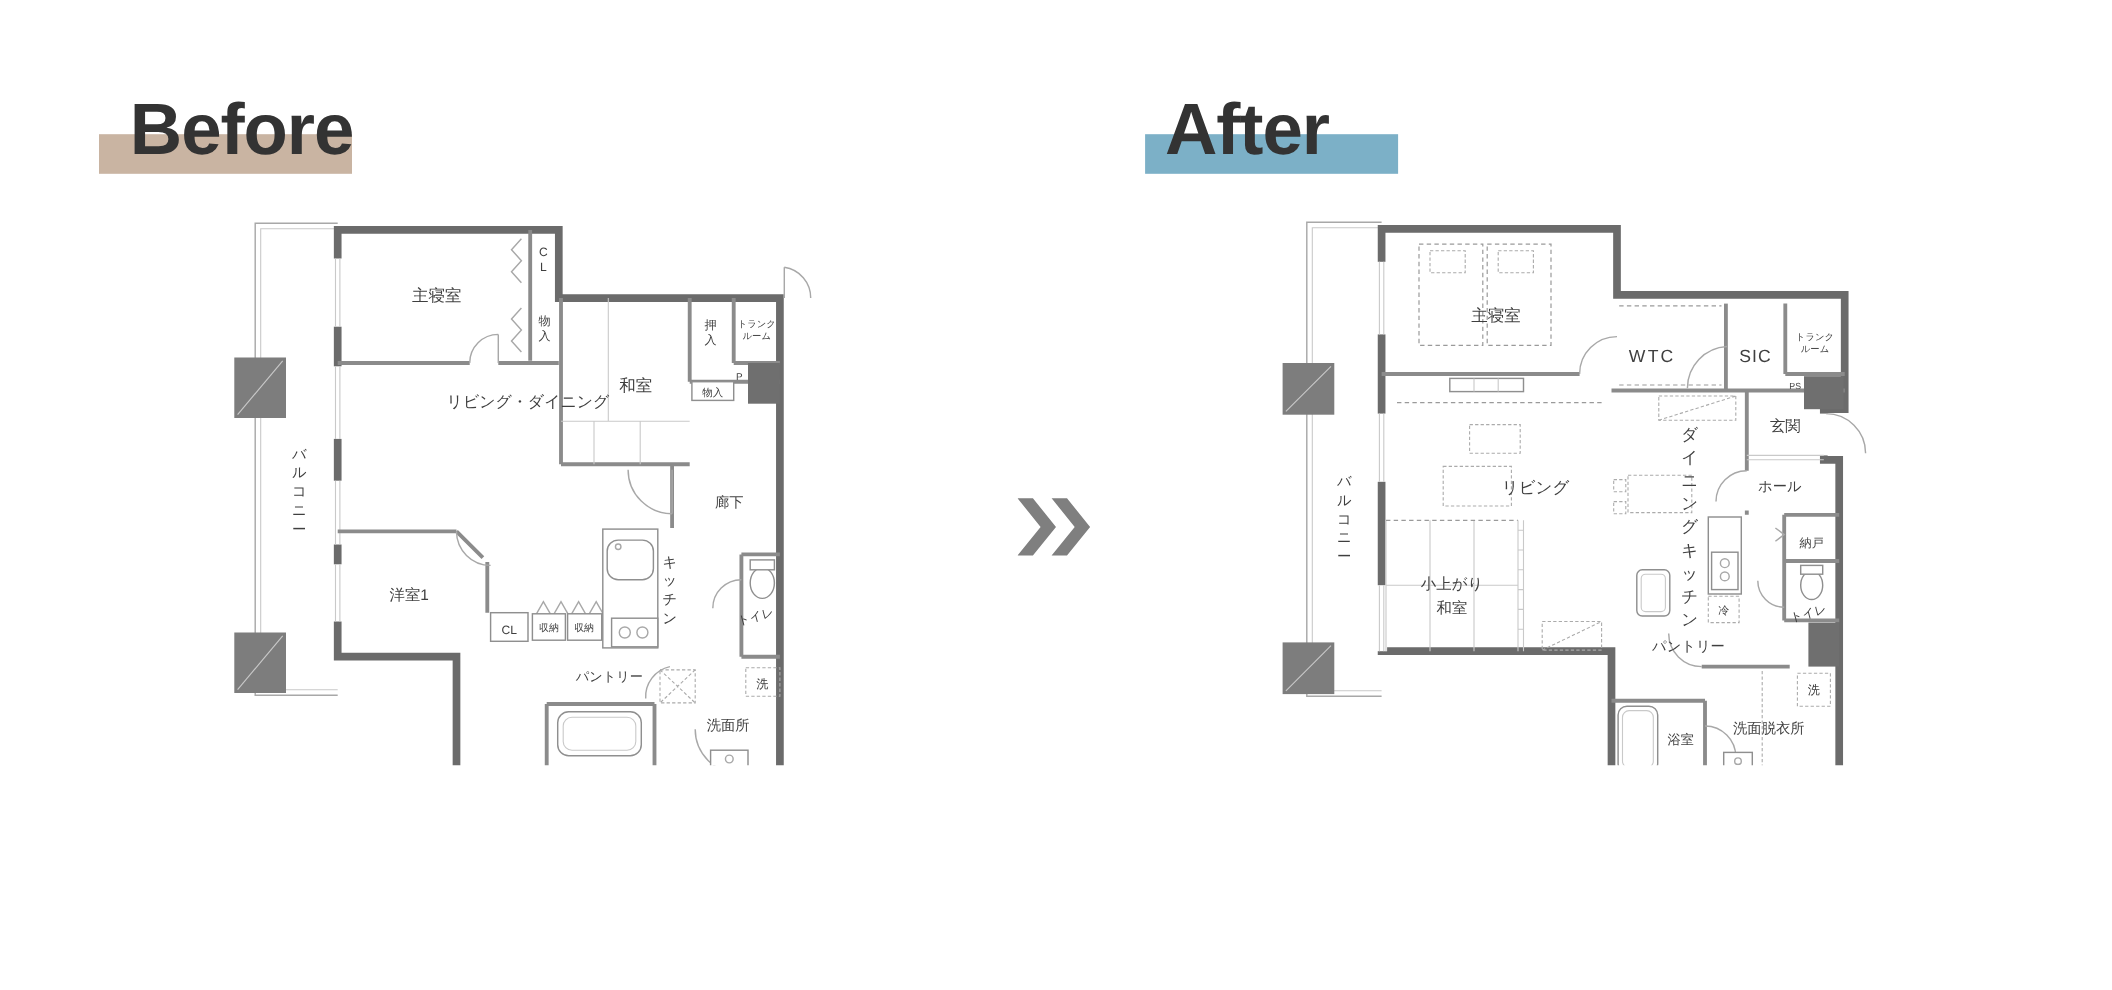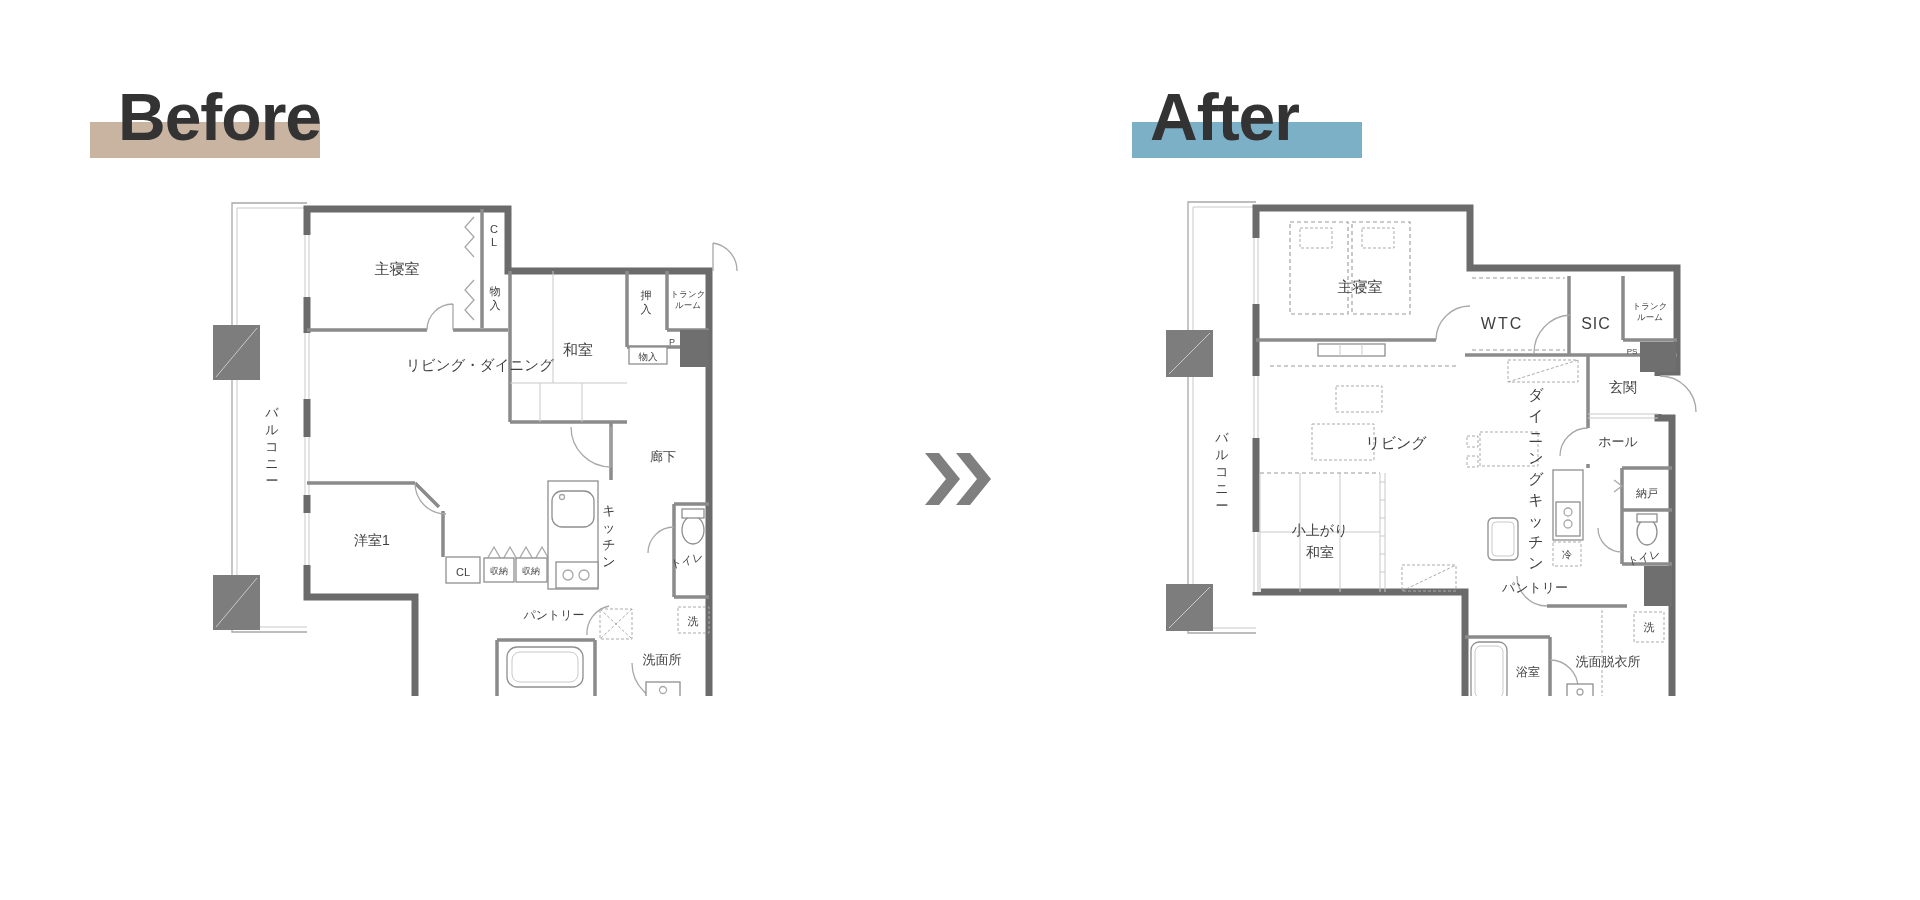--- a/index.html
+++ b/index.html
@@ -24,21 +24,21 @@
 </head>
 <body>
 
 <div class="stage">
 
   <div class="title-wrap" style="left:118px;top:84px;">
     <div class="hl-bar" style="background-color: rgb(201, 180, 162);"></div>
     <div class="title-text">Before</div>
   </div>
 
-  <div class="title-wrap" style="left:1150px;top:84px;text-align:right;">
+  <div class="title-wrap" style="left:1059px;top:84px;text-align:right;">
     <div class="hl-bar" style="left: -18px; background-color: rgb(124, 176, 199);"></div>
     <div class="title-text">After</div>
   </div>
 
   <svg class="plan-svg" style="left:210px;top:185px;" width="530" height="525" viewBox="0 0 530 525">
 
     <g>
       <path class="w-thin" d="M 97 18 H 22 V 447 H 97"></path>
       <path class="w-lite" d="M 97 23 H 27 V 442 H 97"></path>
       <rect class="pillar" x="3" y="140" width="47" height="55"></rect>

